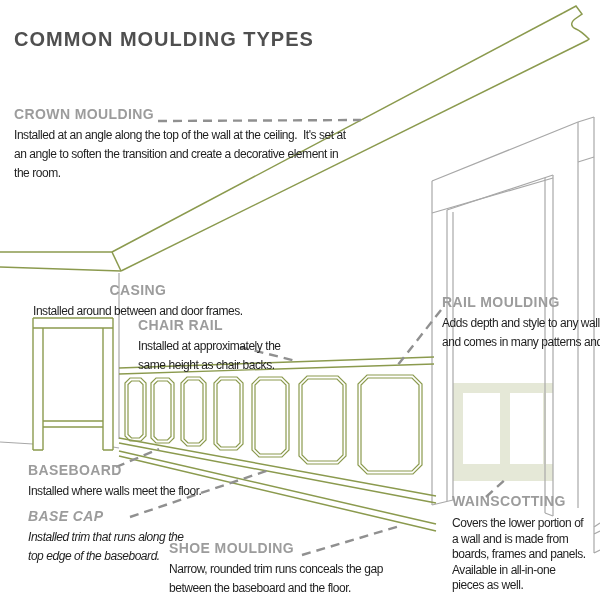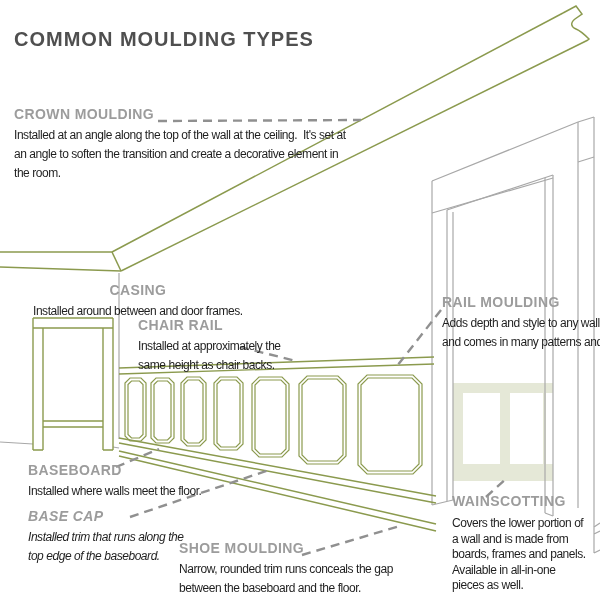--- a/index.html
+++ b/index.html
@@ -152,21 +152,21 @@
     <h2>BASEBOARD</h2>
     <p class="desc">Installed where walls meet the floor.</p>
   </div>
 
   <div class="label label-base-cap" style="left:28px;top:508px;font-style:italic;">
     <h2>BASE CAP</h2>
     <p class="desc">Installed trim that runs along the
 top edge of the baseboard.</p>
   </div>
 
-  <div class="label label-shoe" style="left:179px;top:540px;">
+  <div class="label label-shoe" style="left:169px;top:540px;">
     <h2>SHOE MOULDING</h2>
     <p class="desc">Narrow, rounded trim runs conceals the gap
 between the baseboard and the floor.</p>
   </div>
 
   <div class="label label-wainscotting" style="left:452px;top:493px;">
     <h2>WAINSCOTTING</h2>
     <p class="desc">Covers the lower portion of
 a wall and is made from
 boards, frames and panels.

